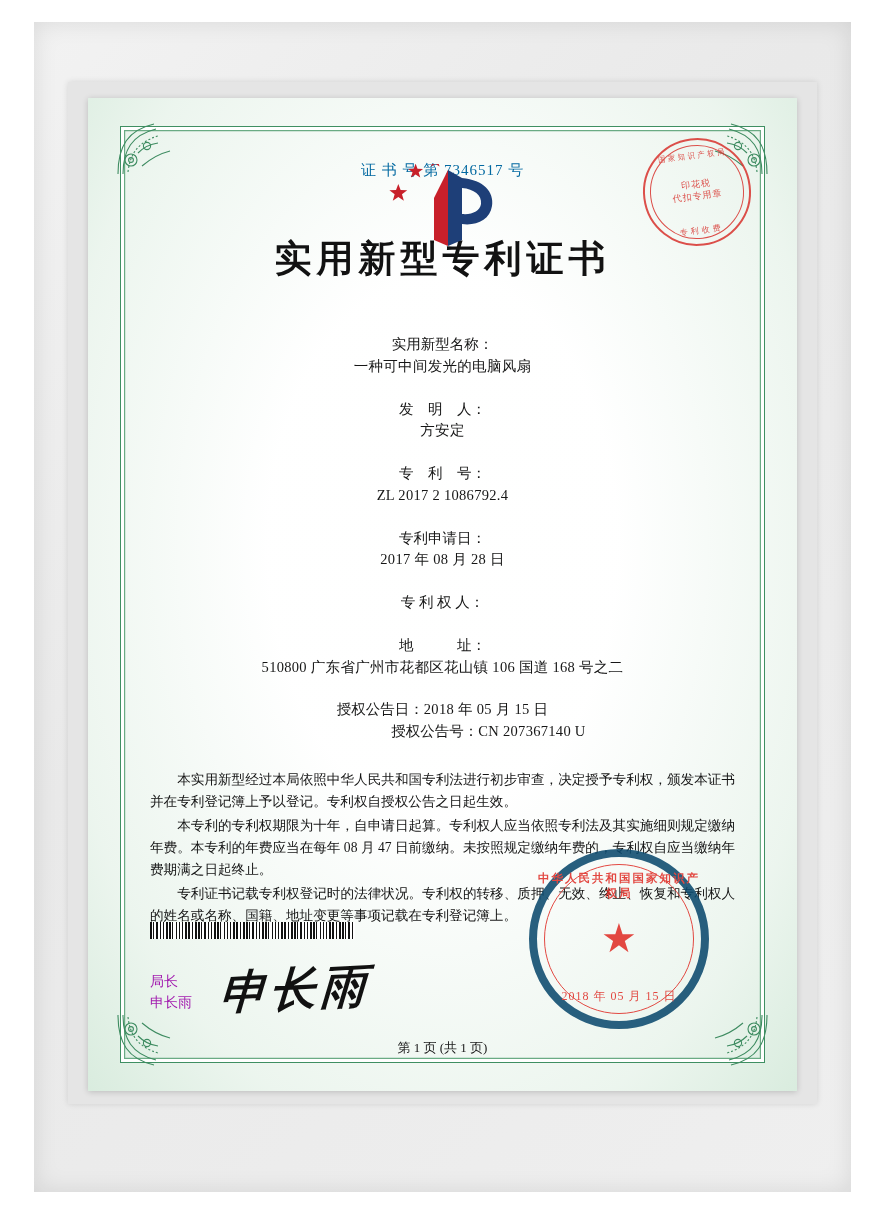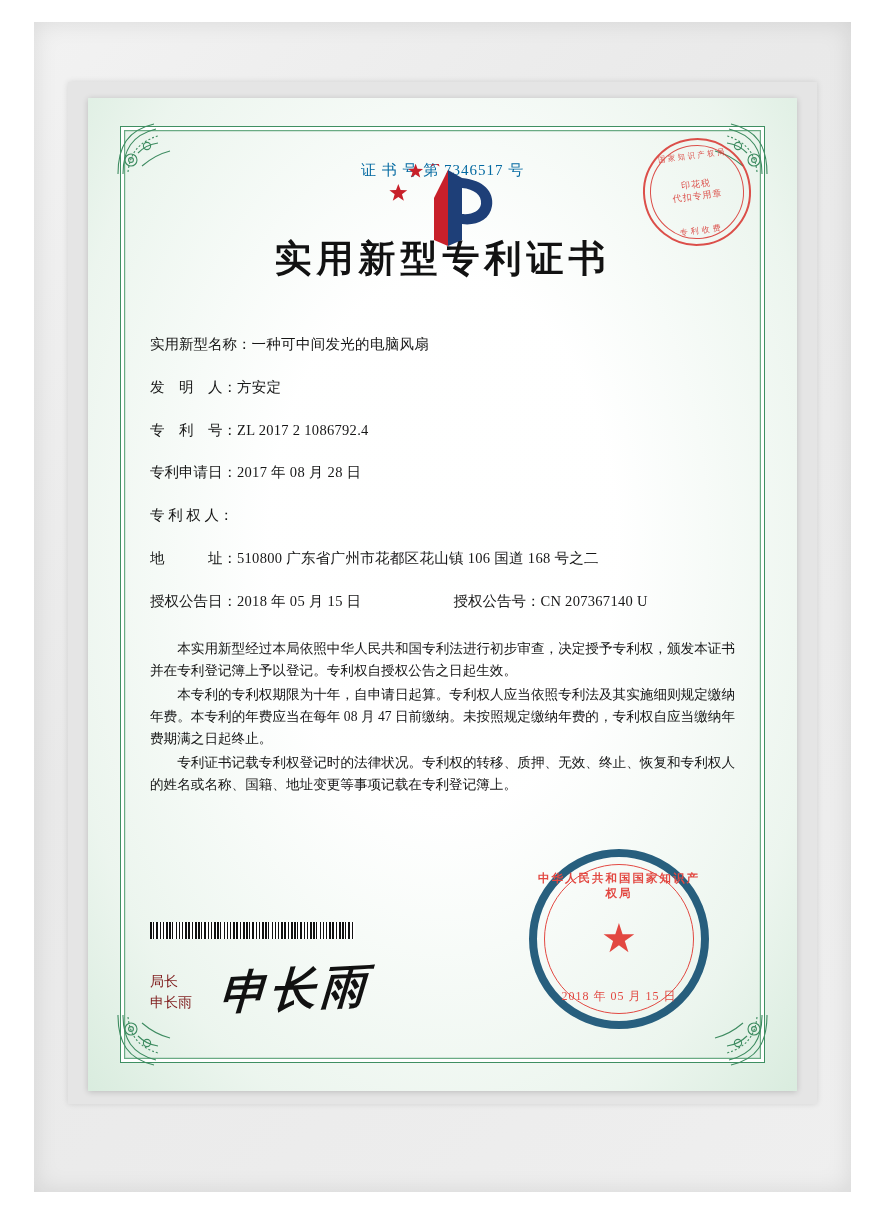--- a/index.html
+++ b/index.html
@@ -147,22 +147,23 @@
   }
 
   .fields {
     margin-top: 50px;
     font-size: 14.5px;
     line-height: 1.5;
     color: #161616;
   }
   .field {
     display: flex;
-    align-items: flex-start;
+    align-items: center;
     margin-bottom: 21px;
+    flex-direction: column;
   }
   .field .lbl {
     white-space: pre;
     flex: 0 0 auto;
   }
   .field .val {
     flex: 1 1 auto;
     letter-spacing: .3px;
   }
   .field.split .half {
@@ -195,21 +196,21 @@
       #111 6.4px, #111 8.2px, #fff 8.2px, #fff 9.6px
     );
   }
 
   
   .sign-block {
     position: absolute;
     left: 62px; bottom: 78px;
     font-size: 14px;
     line-height: 1.45;
-    color: #7f1d1d;
+    color: #a21caf;
   }
   .handwriting {
     position: absolute;
     left: 132px; bottom: 70px;
     font-size: 46px;
     font-family: "DejaVu Serif", serif;
     font-style: italic;
     font-weight: bold;
     letter-spacing: 4px;
     color: #111;
@@ -405,15 +406,16 @@
       </div>
       <div class="handwriting">申长雨</div>
 
       <div class="stamp-main">
         <div class="inner-ring"></div>
         <div class="curve-top">中华人民共和国国家知识产权局</div>
         <div class="star">★</div>
         <div class="date">2018 年 05 月 15 日</div>
       </div>
 
+      <div class="page-no">第 1 页 (共 1 页)</div>
     </div>
   </div>
 </div>
 
 </body></html>

